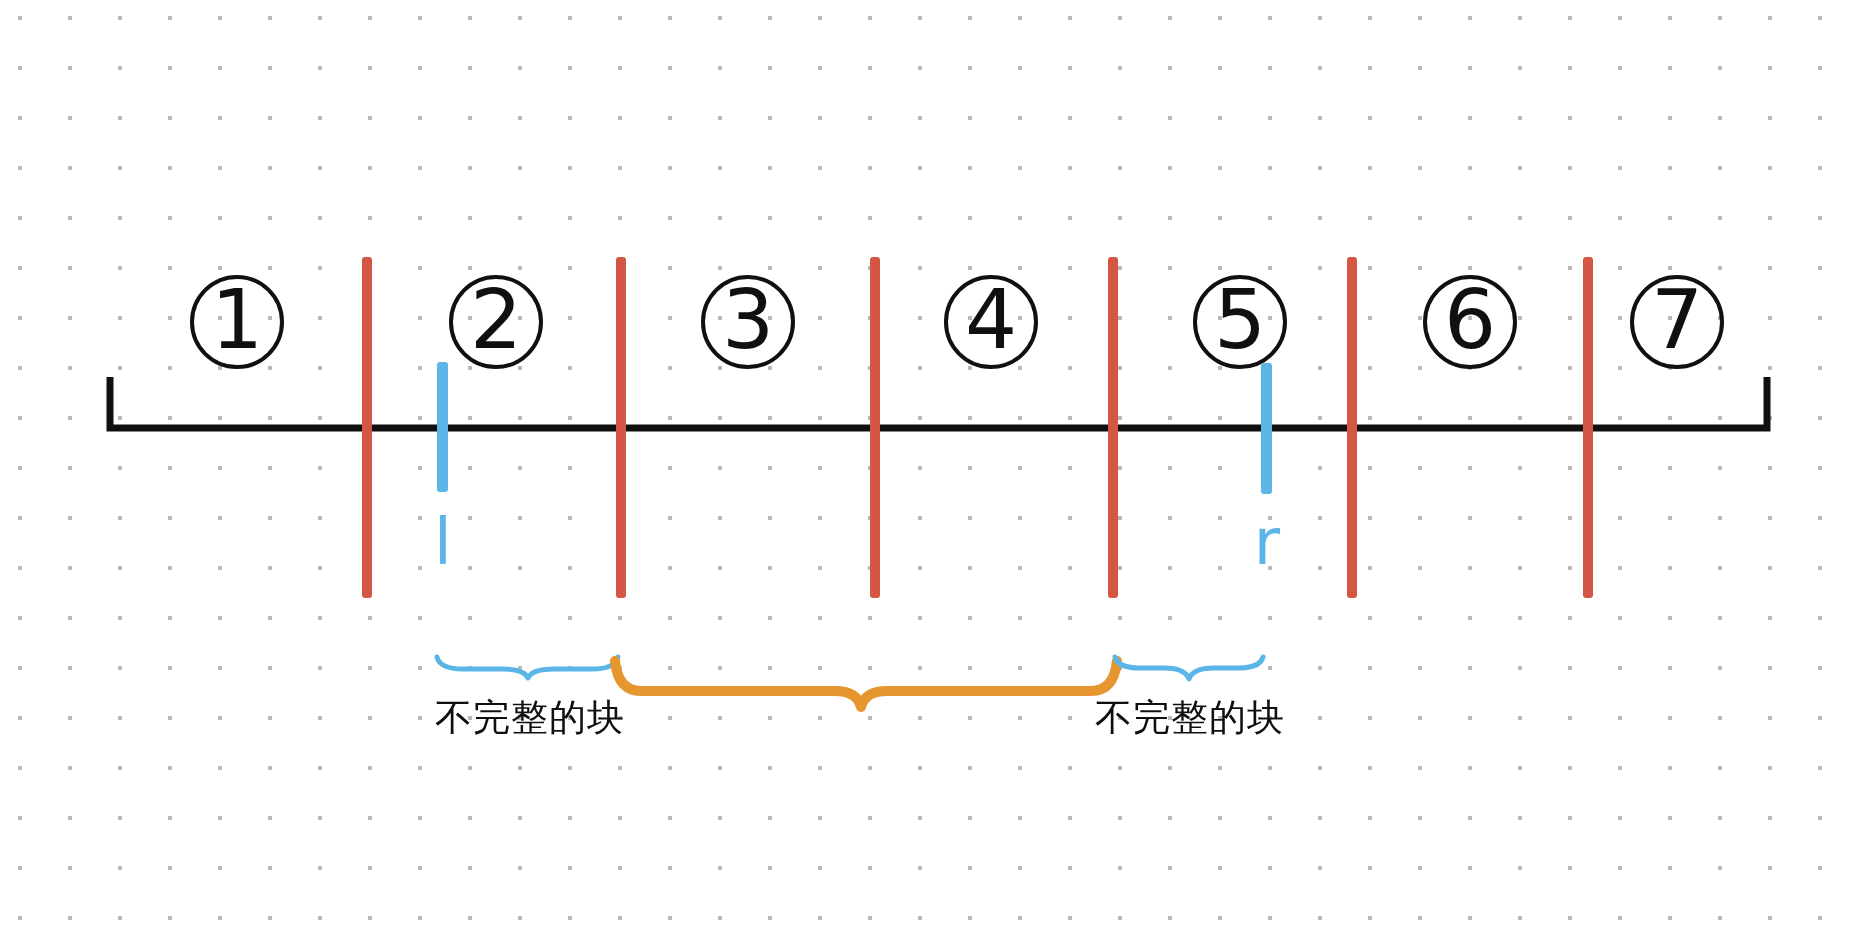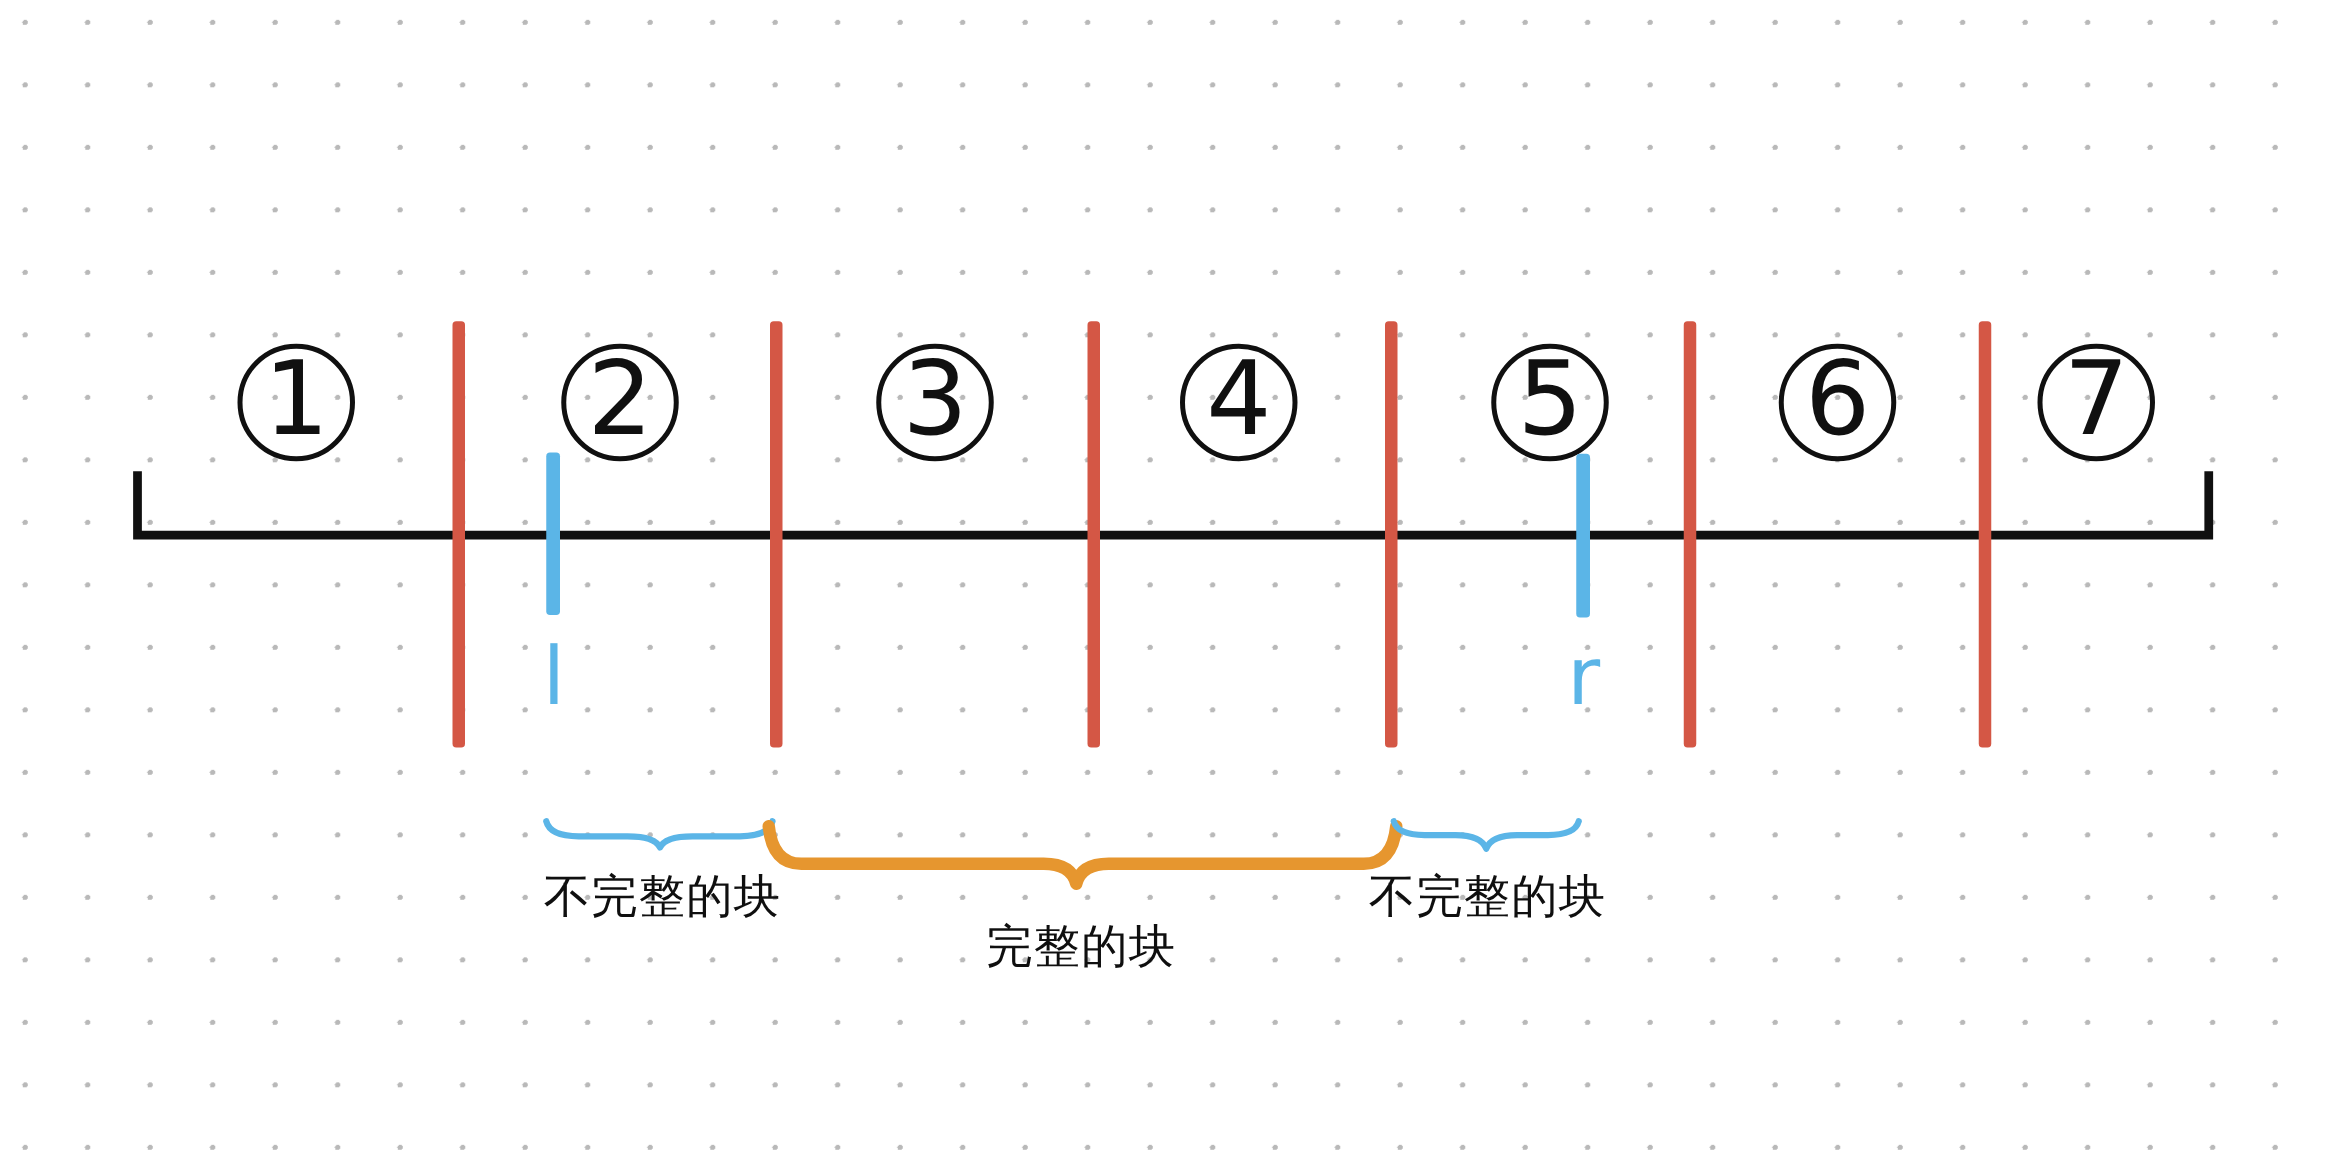--- a/index.html
+++ b/index.html
@@ -96,15 +96,14 @@
       <div class="vline" style="left: 1583px; top: 257px; height: 341px;"></div>
     </div>
   <div id="pointers-layer">
       <div class="pline" style="left: 437px; top: 362px; height: 130px;"></div>
       <span class="plabel" style="left: 443px; top: 510px;">l</span>
       <div class="pline" style="left: 1261px; top: 363px; height: 131px;"></div>
       <span class="plabel" style="left: 1267px; top: 510px;">r</span>
     </div>
 
   <div class="brace-label" style="left: 530px; top: 718px;">不完整的块</div>
-  <div class="brace-label" style="left: 865px; top: 758px;">完整的块</div>
   <div class="brace-label" style="left: 1190px; top: 718px;">不完整的块</div>
 </div>
 
 </body></html>

